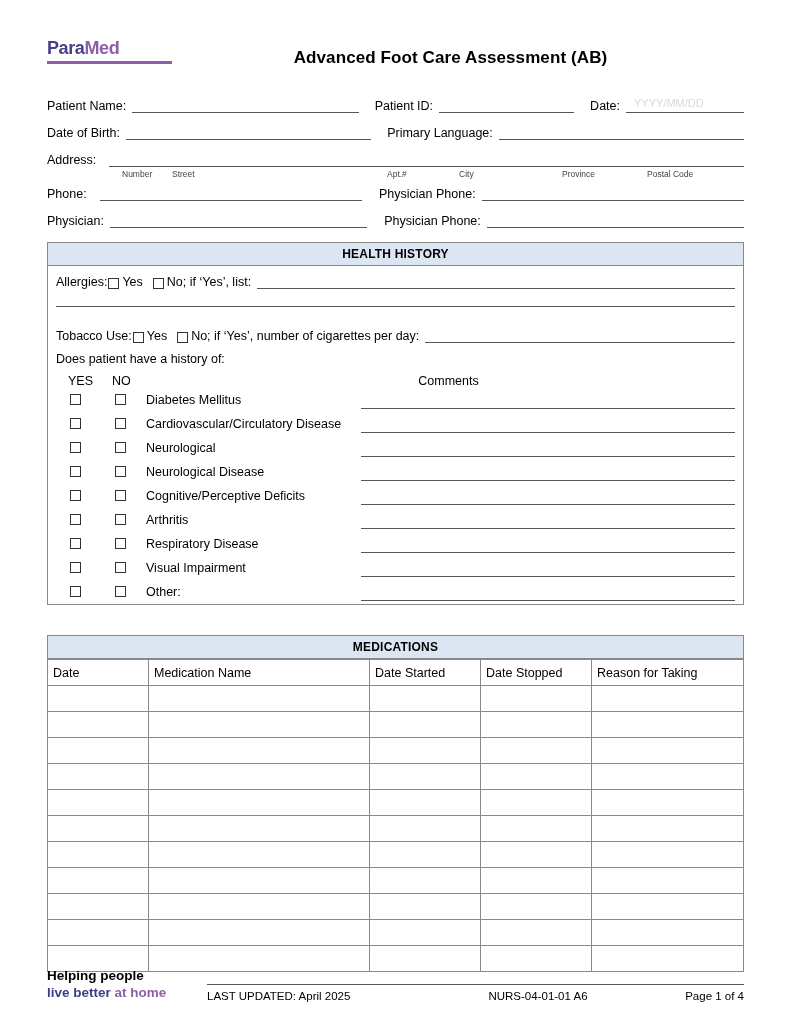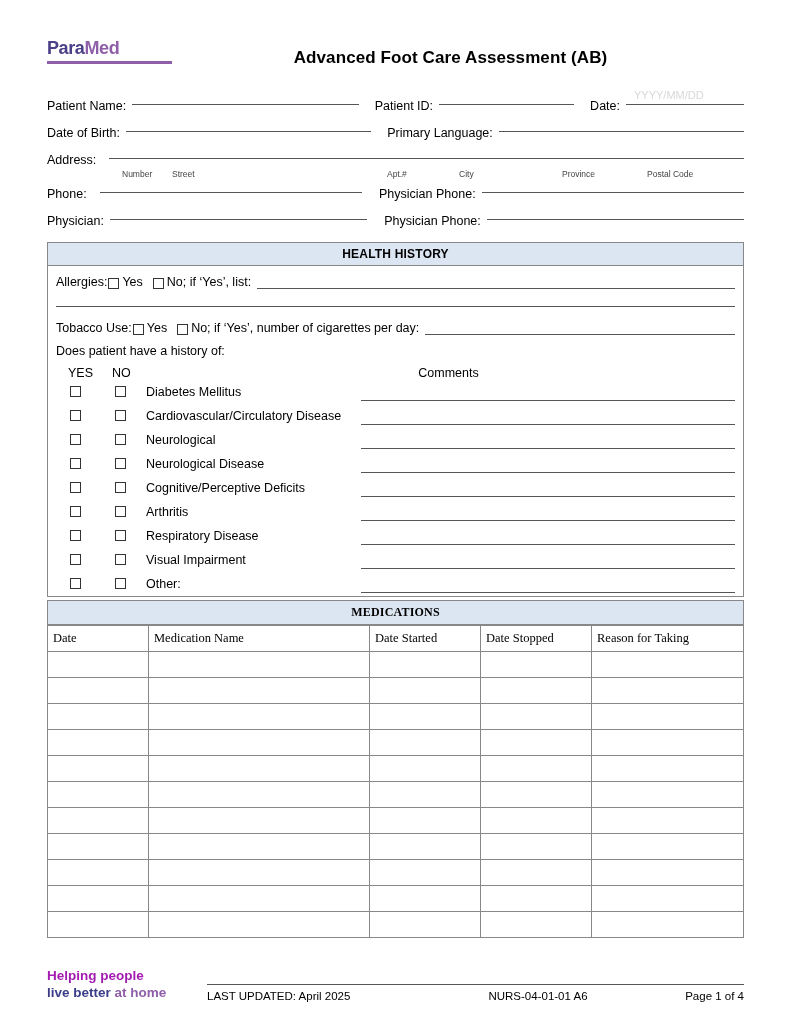--- a/index.html
+++ b/index.html
@@ -28,21 +28,21 @@
   .title{
     flex:1;text-align:center;
     font-size:17px;font-weight:bold;
     padding-top:22px;padding-right:40px;
     letter-spacing:0.1px;
   }
   
   .demo{margin-top:26px;font-size:12.5px;}
   .row{display:flex;align-items:flex-end;margin-bottom:8px;height:19px;}
   .lbl{white-space:nowrap;}
-  .line{border-bottom:1px solid #555;flex:1;height:16px;margin:0 0 8px 6px;}
+  .line{border-bottom:1px solid #555;flex:1;height:16px;margin:0 0 0 6px;}
   .gray-date{color:#d8d8d8;font-size:11px;padding-left:8px;}
   
   .secbar{
     background:#dce6f2;
     border:1px solid #888;
     text-align:center;
     font-size:12px;font-weight:bold;
     padding:4px 0;
     letter-spacing:0.2px;
   }
@@ -59,38 +59,38 @@
   .yn-head{display:flex;font-size:12.5px;margin-top:8px;}
   .yn-head .y{width:40px;text-align:left;padding-left:12px;}
   .yn-head .n{width:50px;text-align:left;padding-left:4px;}
   .yn-head .c{flex:1;text-align:center;}
   .hist-row{display:flex;align-items:center;font-size:12.5px;height:24px;}
   .hist-row .y{width:40px;text-align:center;}
   .hist-row .n{width:50px;text-align:center;}
   .hist-row .name{width:215px;}
   .hist-row .cm{flex:1;border-bottom:1px solid #555;height:17px;}
   
-  .med-wrap{margin-top:3px;font-family:Liberation Serif, serif;}
+  .med-wrap{margin-top:30px;}
   table.med{border-collapse:collapse;width:100%;font-size:12.5px;}
   table.med th{
     border:1px solid #888;
     font-weight:normal;text-align:left;
     padding:3px 5px;height:19px;
   }
   table.med td{
     border:1px solid #888;
     height:25px;padding:0 5px;
   }
   
   .footer{
     position:absolute;left:47px;right:47px;bottom:22px;
     display:flex;align-items:flex-end;font-size:11.5px;
   }
   .tag{width:160px;flex:0 0 160px;font-weight:bold;font-size:13.5px;line-height:1.25;}
-  .tag .l1{color:#a21caf;}
+  .tag .l1{color:#000000;}
   .tag .l2a{color:#3b3e86;}
   .tag .l2b{color:#8e5fa8;}
   .foot-right{flex:1;border-top:1px solid #555;padding-top:5px;display:flex;margin-top:12px;}
   .foot-right .f1{width:235px;}
   .foot-right .f2{flex:1;text-align:center;}
   .foot-right .f3{width:110px;text-align:right;}
 </style>
 </head>
 <body>
 
@@ -163,21 +163,21 @@
         <div style="display:flex;align-items:flex-end;">
           <span>Allergies:</span>
           <span class="cb"></span>
           <span>Yes</span>
           <span class="cb" style="margin-left:10px;"></span>
           <span>No; if ‘Yes’, list:</span>
           <span class="fill-line"></span>
         </div>
         <div class="blank-line"></div>
 
-        <div style="display:flex;align-items:flex-end;margin-top:12px;">
+        <div style="display:flex;align-items:flex-end;margin-top:20px;">
           <span>Tobacco Use:</span>
           <span class="cb"></span>
           <span>Yes</span>
           <span class="cb" style="margin-left:10px;"></span>
           <span>No; if ‘Yes’, number of cigarettes per day:</span>
           <span class="fill-line"></span>
         </div>
 
         <div style="margin-top:9px;">Does patient have a history of:</div>
 

